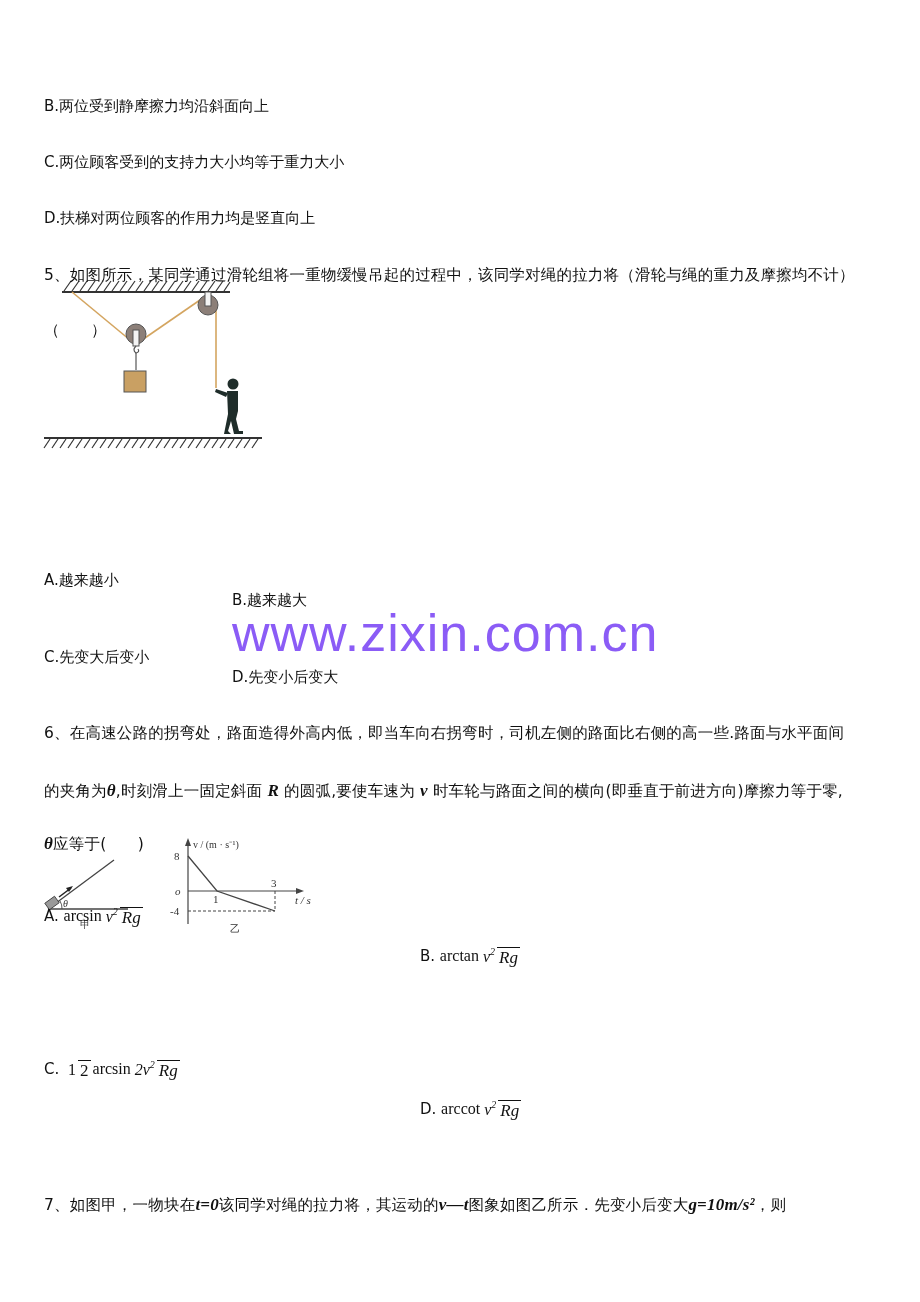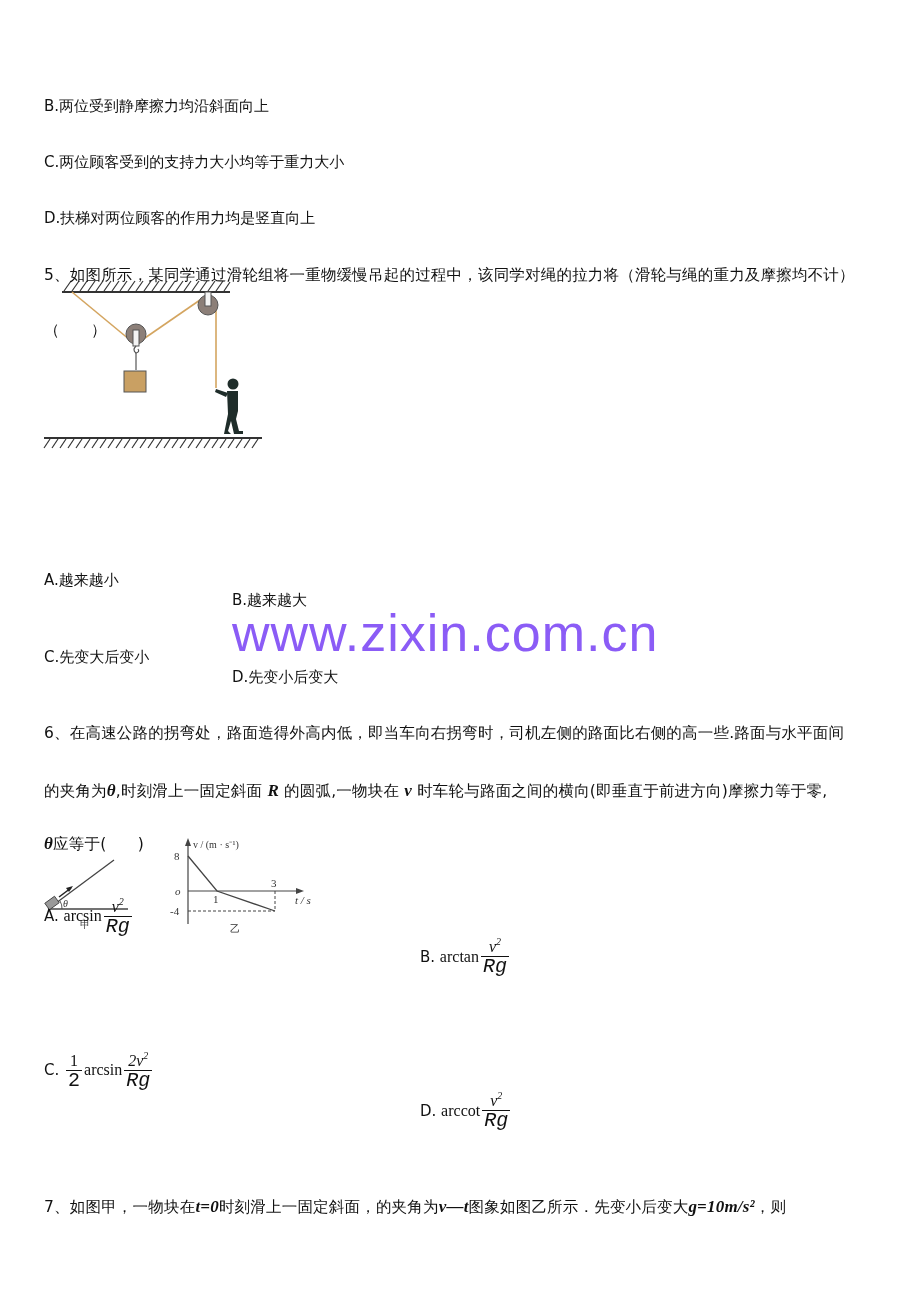--- a/index.html
+++ b/index.html
@@ -4,23 +4,23 @@
 <style>
   html, body { margin: 0; padding: 0; background: #ffffff; }
   body { width: 920px; height: 1302px; position: relative; overflow: hidden;
          font-family: "DejaVu Serif", "Liberation Serif", serif; color: #111; }
   .line { position: absolute; left: 44px; font-size: 15px; line-height: 20px; white-space: nowrap; }
   .cn { font-family: "DejaVu Sans", "Liberation Sans", sans-serif; font-size: 15px; }
   .q { font-family: "DejaVu Sans", "Liberation Sans", sans-serif; font-size: 15.5px; letter-spacing: 0.2px; }
   .m { font-family: "Liberation Serif", "DejaVu Serif", serif; font-style: italic; font-size: 17px; }
   .mr { font-family: "Liberation Serif", "DejaVu Serif", serif; font-size: 16px; text-align: right; }
   .b { font-weight: bold; }
-  .frac { display: inline-flex; flex-direction: column; align-items: center; vertical-align: middle; margin: 0 2px; }
+  .frac { display: inline-flex; align-items: center; vertical-align: middle; margin: 0 2px; }
   .frac .num { font-family: "Liberation Serif", serif; font-style: italic; font-size: 16px; line-height: 18px; padding: 0 2px; }
-  .frac .den { font-family: Liberation Mono, monospace; font-style: italic; font-size: 20px; line-height: 20px; border-top: 1px solid #111; padding: 0 2px; }
+  .frac .den { font-family: Liberation Serif, serif; font-style: italic; font-size: 17px; line-height: 20px; border-top: 1px solid #111; padding: 0 2px; }
   .frac .num.up { font-style: normal; }
   sup { font-size: 10px; vertical-align: 7px; line-height: 0; }
   .watermark { position: absolute; left: 232px; top: 603px; font-family: "Liberation Sans", "DejaVu Sans", sans-serif;
                font-size: 52px; color: #8b5cf6; letter-spacing: 1px; z-index: 0; pointer-events: none; text-align: right; }
   .fig { position: absolute; }
   .z { position: relative; z-index: 1; }
 </style>
 </head>
 <body>
 
@@ -122,21 +122,21 @@
   </g>
 </svg>
 
 <div class="line cn z" style="top:470px">A.越来越小</div>
 <div class="line cn z" style="top:470px; left:232px">B.越来越大</div>
 <div class="line cn z" style="top:507px">C.先变大后变小</div>
 <div class="line cn z" style="top:507px; left:232px">D.先变小后变大</div>
 
 <div class="line q z" style="top:543px">6、在高速公路的拐弯处，路面造得外高内低，即当车向右拐弯时，司机左侧的路面比右侧的高一些.路面与水平面间</div>
 <div class="line q z" style="top:581px">
-  <span>的夹角为</span><span class="m b">θ</span><span>,时刻滑上一固定斜面</span> <span class="m b">R</span> <span>的圆弧,一物块在</span> <span class="m b">v</span> <span>时车轮与路面之间的横向(即垂直于前进方向)摩擦力等于零,</span>
+  <span>的夹角为</span><span class="m b">θ</span><span>,时刻滑上一固定斜面</span> <span class="m b">R</span> <span>的圆弧,要使车速为</span> <span class="m b">v</span> <span>时车轮与路面之间的横向(即垂直于前进方向)摩擦力等于零,</span>
 </div>
 <div class="line q z" style="top:614px">
   <span class="m b">θ</span><span>应等于(　　)</span>
 </div>
 
 <div class="line z" style="top:656px; line-height:40px">
   <span class="cn">A.</span>
   <span class="mr">arcsin</span><span class="frac">
       <span class="num"><span>v</span><sup>2</sup></span>
       <span class="den">Rg</span>
@@ -161,21 +161,21 @@
 </div>
 <div class="line z" style="top:729px; left:420px; line-height:40px">
   <span class="cn">D.</span>
   <span class="mr">arccot</span><span class="frac">
       <span class="num"><span>v</span><sup>2</sup></span>
       <span class="den">Rg</span>
     </span>
 </div>
 
 <div class="line q z" style="top:795px">
-  <span>7、如图甲，一物块在</span><span class="m b">t=0</span><span>时刻滑上一固定斜面，的夹角为</span><span class="m b">v—t</span><span>图象如图乙所示．先变小后变大</span><span class="m b">g=10m/s²</span><span>，则</span>
+  <span>7、如图甲，一物块在</span><span class="m b">t=0</span><span>该同学对绳的拉力将，其运动的</span><span class="m b">v—t</span><span>图象如图乙所示．先变小后变大</span><span class="m b">g=10m/s²</span><span>，则</span>
 </div>
 
 <svg class="fig" style="left:40px; top:855px" width="95" height="80" viewBox="0 0 95 80">
   <line x1="8" y1="54" x2="88" y2="54" stroke="#444" stroke-width="1.3"></line>
   <line x1="8" y1="54" x2="74" y2="5" stroke="#444" stroke-width="1.3"></line>
   <g>
       <rect x="6" y="44" width="12" height="8" fill="#999" stroke="#333" stroke-width="0.8" transform="rotate(-36 12 48)"></rect>
     </g>
   <g>
     <line x1="19" y1="42" x2="31" y2="33" stroke="#222" stroke-width="1.5"></line>

